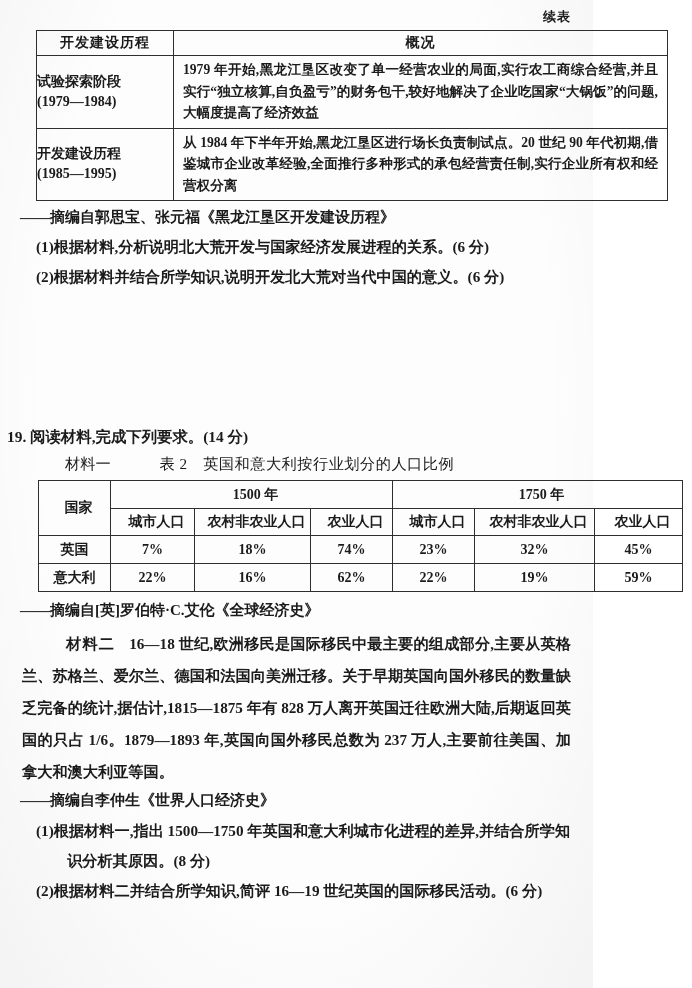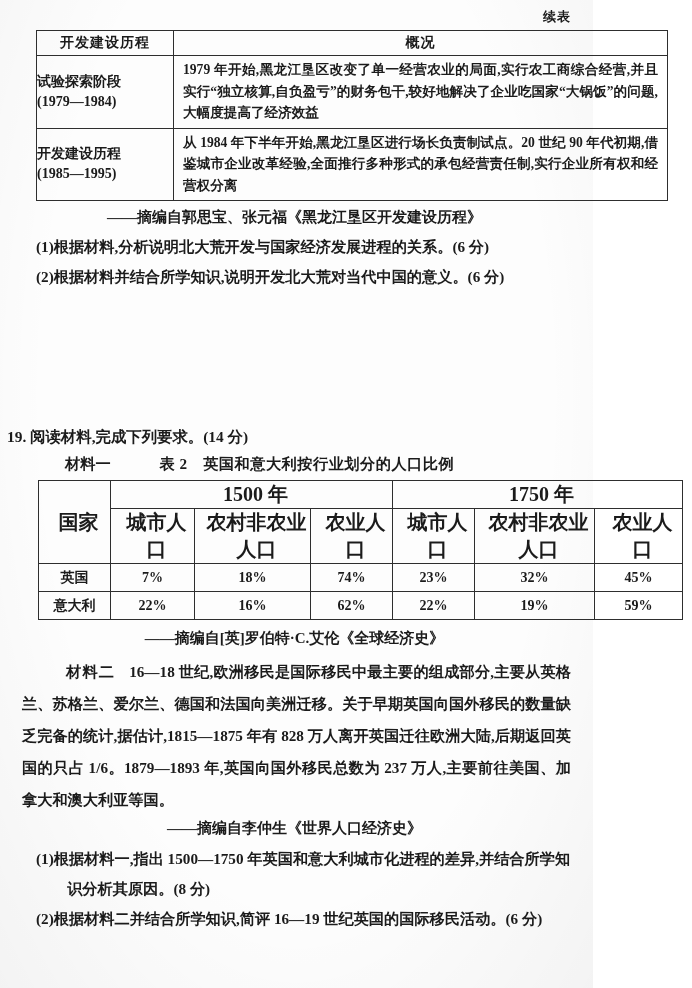--- a/index.html
+++ b/index.html
@@ -43,21 +43,21 @@
   .t1 td.desc {
     padding: 3px 9px 4px 9px;
     font-size: 13.6px; font-weight: 700;
     line-height: 21.5px; text-align: justify;
     vertical-align: middle;
   }
   .t1 tr.r1 { height: 70px; }
   .t1 tr.r2 { height: 72px; }
   
   .source {
-    text-align: center;
+    text-align: left;
     font-size: 15px; font-weight: 700;
     line-height: 24px;
     padding-right: 4px;
   }
   .src1 { margin-top: 4px; }
   .qline {
     margin-left: 16px;
     font-size: 15.2px; font-weight: 700;
     line-height: 30px;
     padding-left: 2.05em; text-indent: -2.05em;
@@ -65,34 +65,34 @@
   .q18-block { margin-top: 3px; }
   .answer-gap { height: 133px; }
   .stem {
     margin-left: -13px;
     font-size: 15.4px; font-weight: 700;
     line-height: 24px;
   }
   .mat1-line {
     display: flex; align-items: flex-end;
     margin: 5px 0 5px 45px;
-    font-size: 15.2px; font-weight: 700;
+    font-size: 15.2px; font-weight: 400;
   }
   .mat1-line .caption {
     flex: 1; text-align: center;
     padding-right: 70px;
     letter-spacing: 0.5px;
   }
   
   .t2 {
     width: 644px; margin-left: 18px;
     table-layout: fixed; text-align: center;
   }
   .t2 th, .t2 td { border: 1.6px solid #2e2e2e; font-weight: 700; }
-  .t2 th { font-size: 20px; padding-left: 8px; }
+  .t2 th { font-size: 14px; padding-left: 8px; }
   .t2 td { font-size: 14px; margin-top: 13px; }
   .t2 .hy { height: 28px; }
   .t2 .hs { height: 27px; }
   .t2 .dr { height: 28px; }
   
   .para {
     margin: 6px 2px 0 2px;
     font-size: 15.2px; font-weight: 700;
     line-height: 32px;
     text-align: justify;

